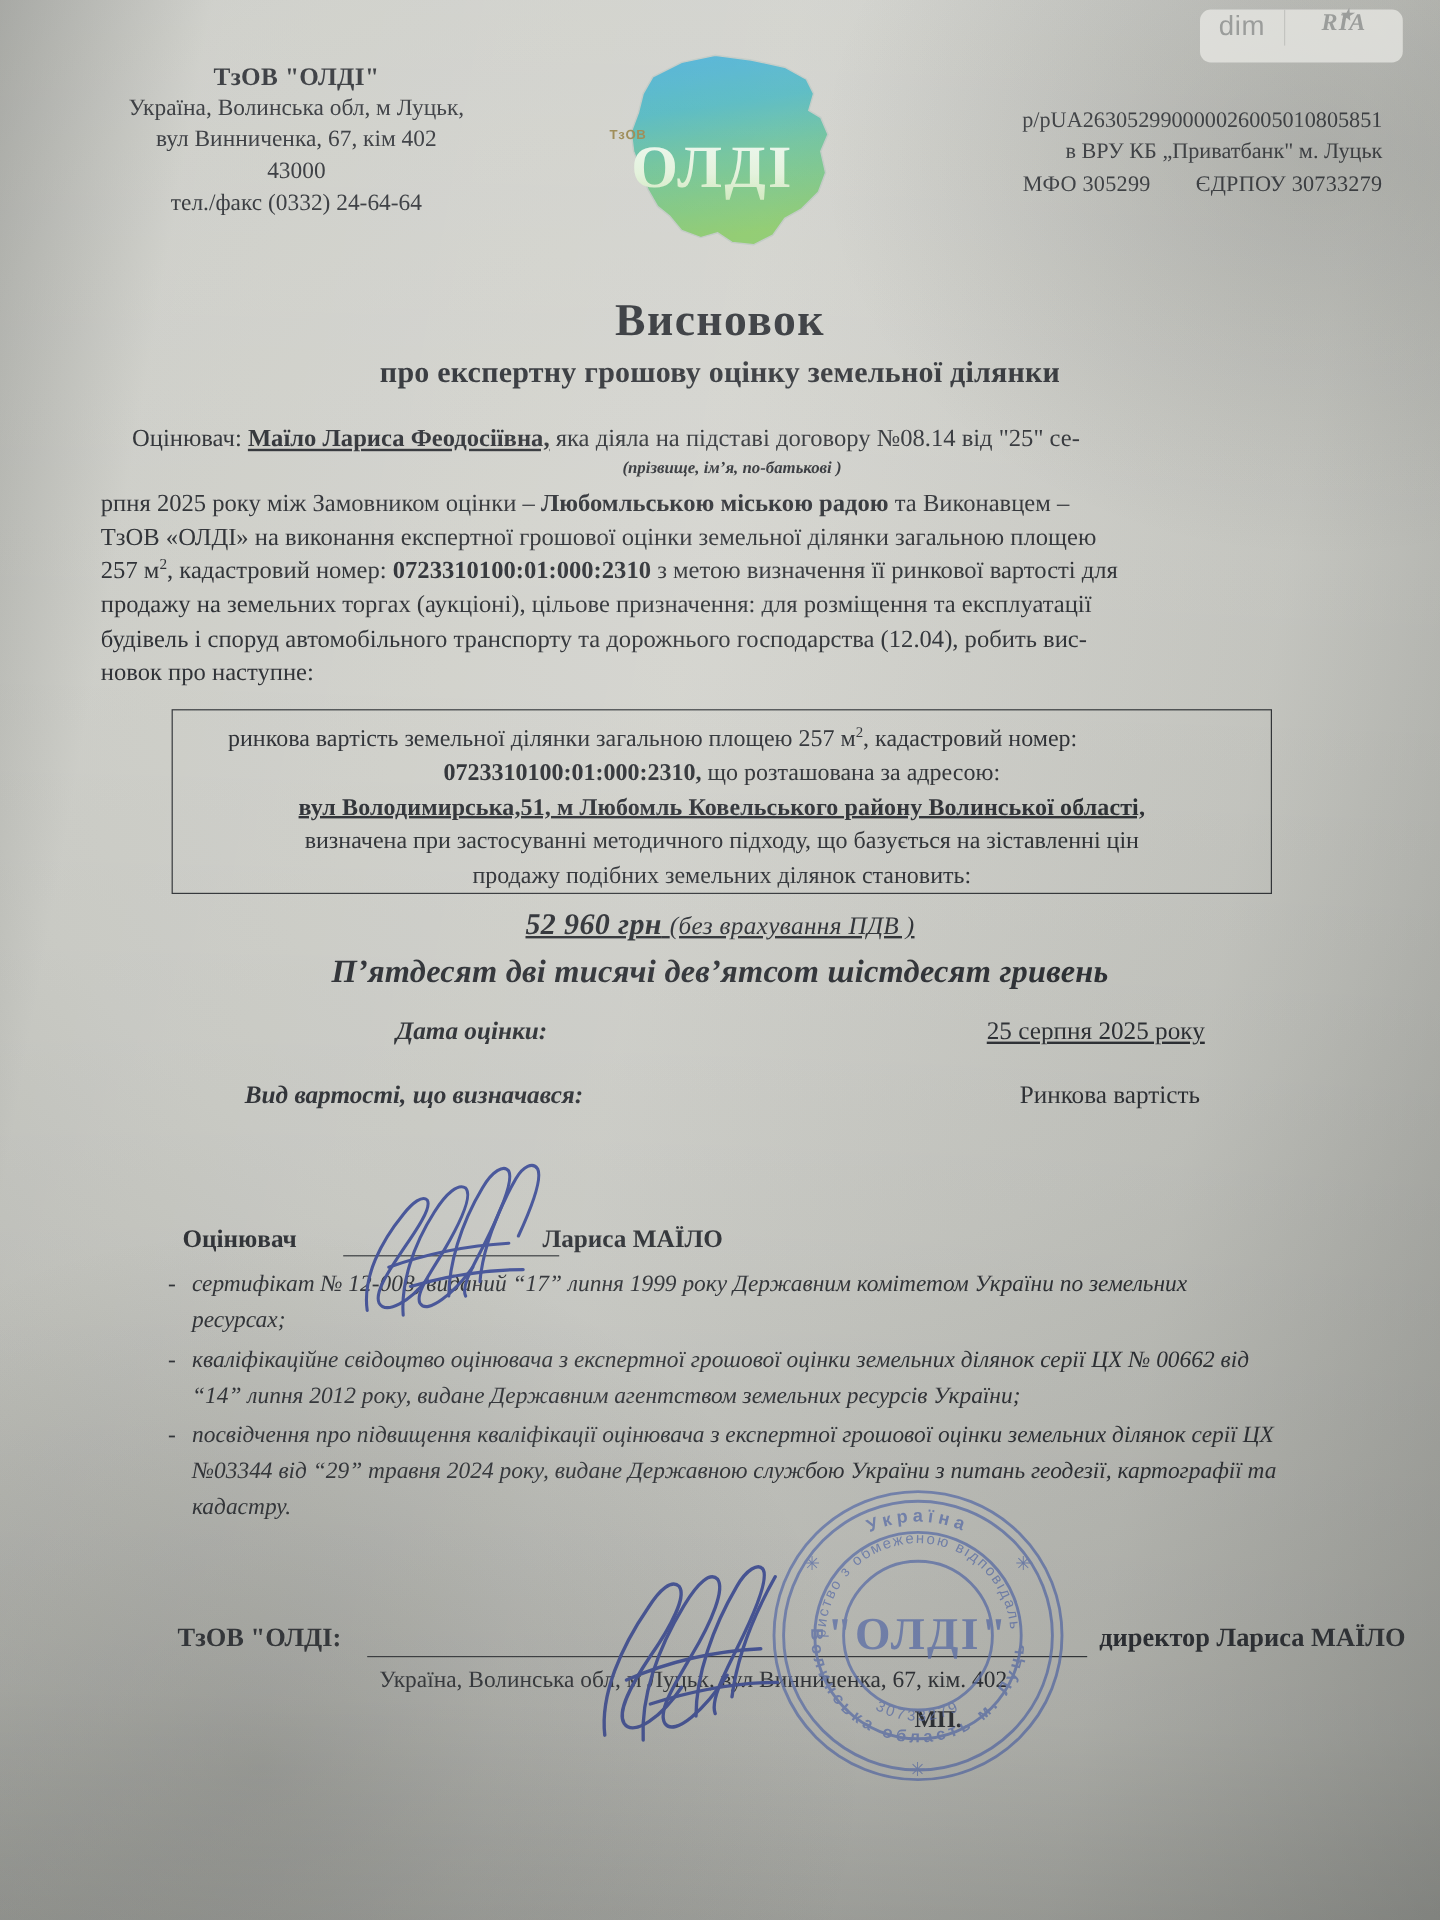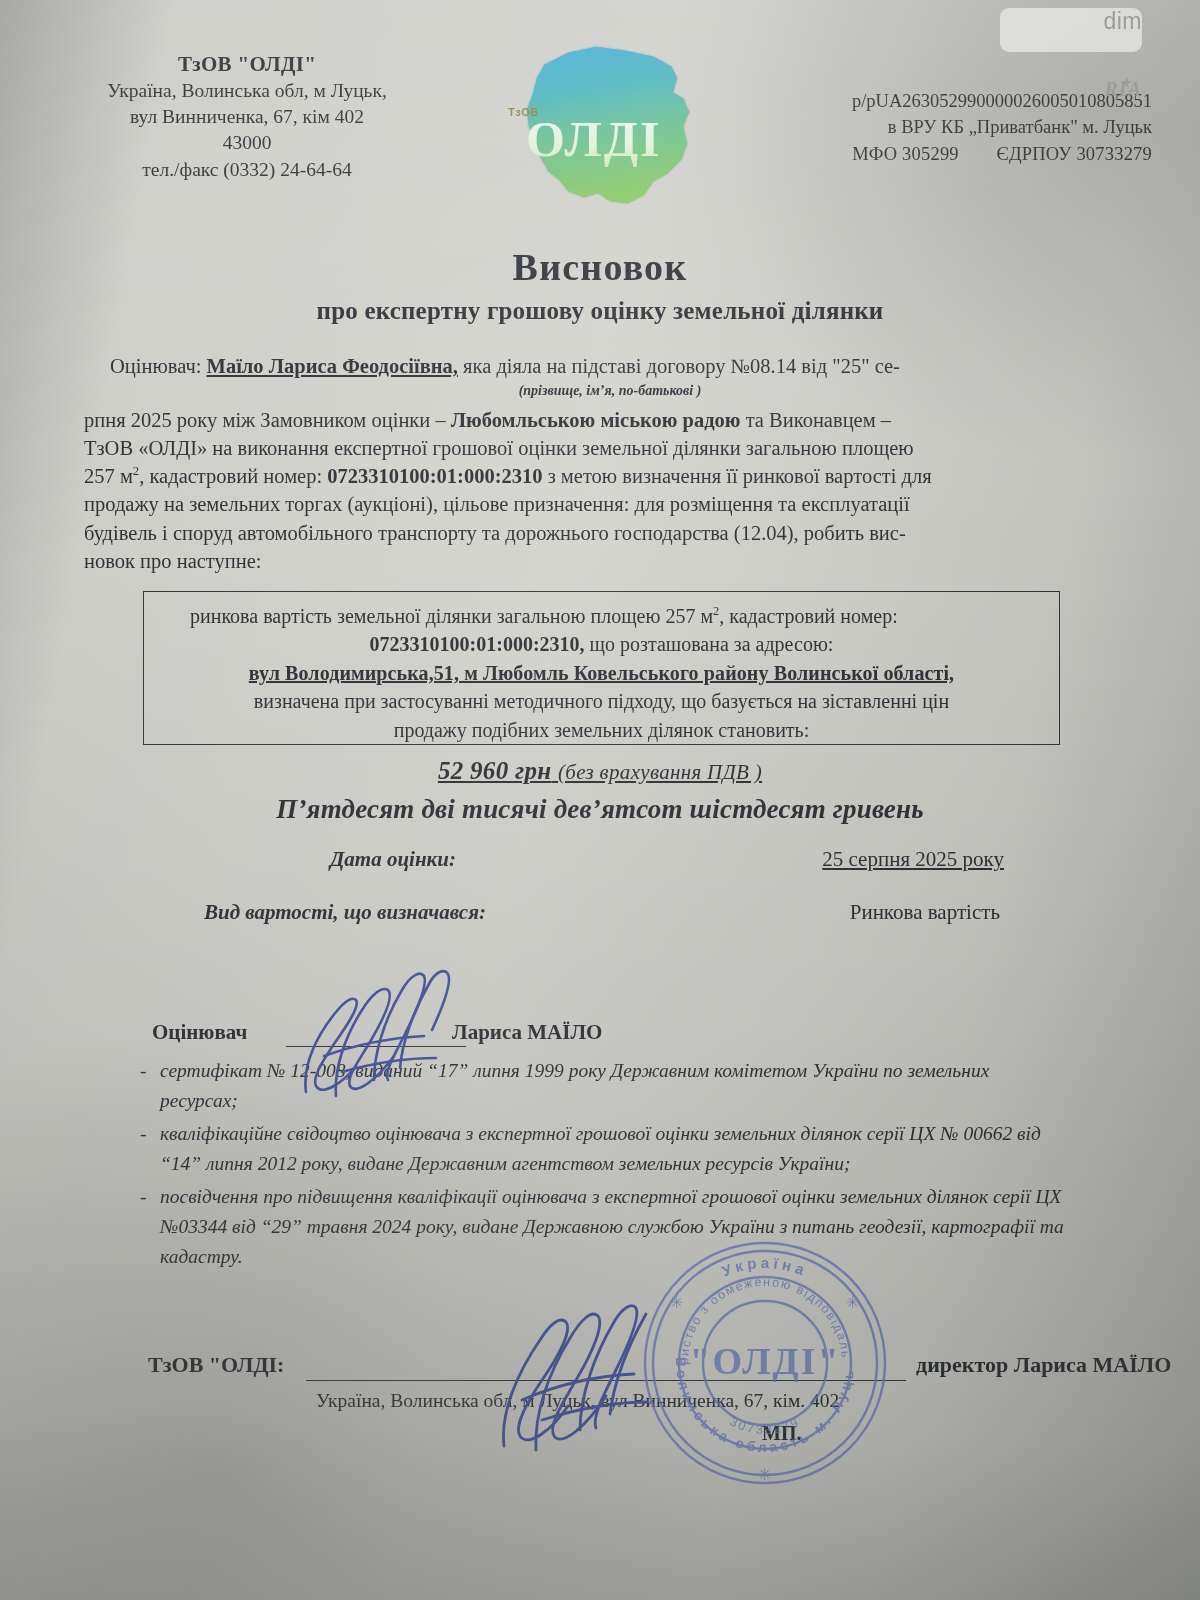--- a/index.html
+++ b/index.html
@@ -40,28 +40,27 @@
       radial-gradient(ellipse 50% 30% at 92% 8%, rgba(60,62,60,0.18), rgba(0,0,0,0) 70%);
     pointer-events: none;
     z-index: 6;
   }
 
   
   .watermark {
     position: absolute;
     top: 8px;
     left: 1000px;
-    width: 142px;
+    width: 169px;
     height: 44px;
     border-radius: 9px;
     background: rgba(236,236,232,0.70);
     display: flex;
-    align-items: flex-end;
+    align-items: flex-start;
     z-index: 7;
-    flex-direction: column;
   }
   .wm-dim {
     flex: 0 0 70px;
     text-align: center;
     font-family: "Liberation Sans", sans-serif;
     font-size: 23px;
     color: #9b9d9b;
     letter-spacing: .5px;
   }
   .wm-sep {

